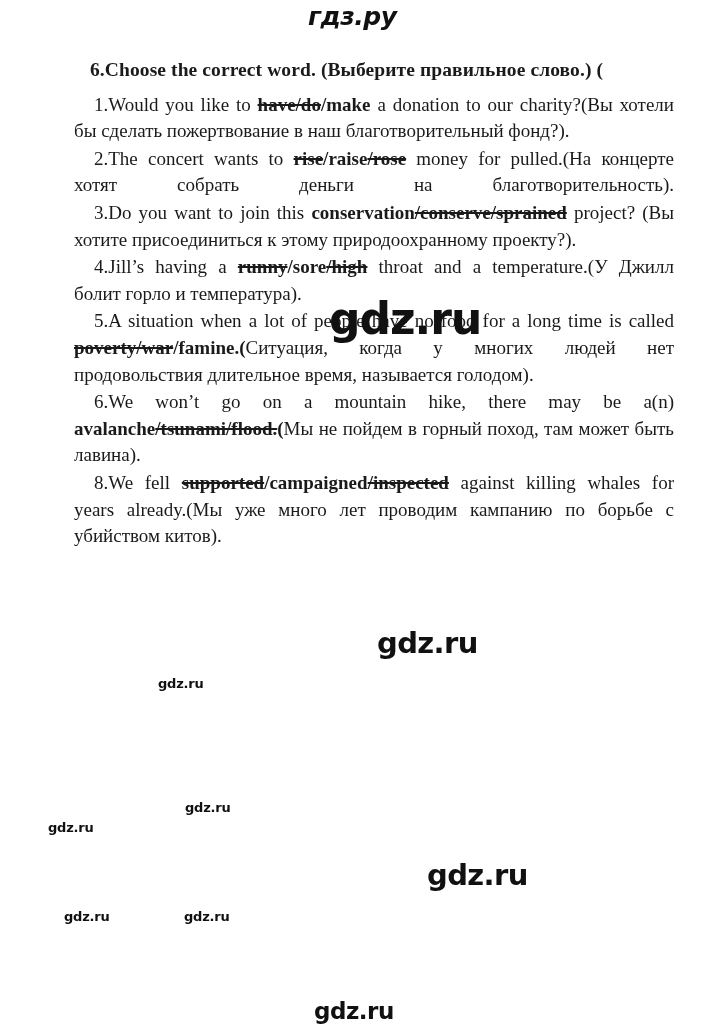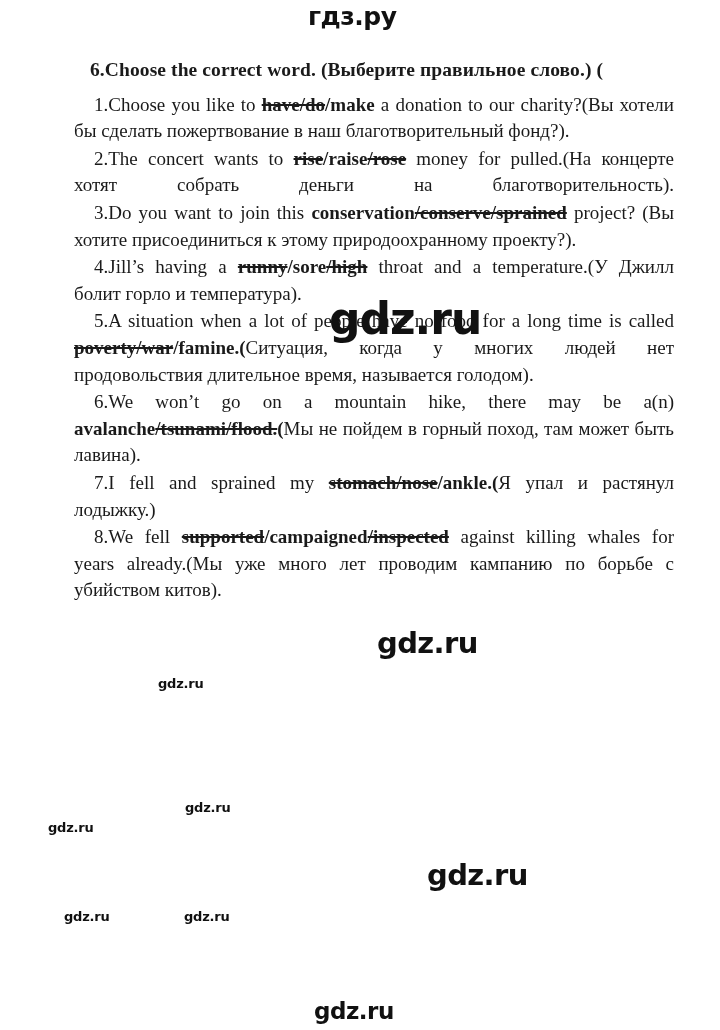--- a/index.html
+++ b/index.html
@@ -17,20 +17,21 @@
     overflow: hidden;
   }
 
   
   .page-header {
     position: absolute;
     top: 0;
     left: 0;
     width: 608px;
     height: 44px;
+    font-style: italic;
   }
   .header-logo {
     position: absolute;
     left: 308px;
     top: 2px;
     font-family: "DejaVu Sans", "Liberation Sans", sans-serif;
     font-weight: bold;
     font-size: 25px;
     letter-spacing: -0.5px;
     color: #111111;
@@ -129,21 +130,21 @@
 
   <p class="task-title">
     <span>6.Choose the correct word.</span>
     <span>(Выберите правильное слово.)</span>
     <span class="trail">(</span>
   </p>
 
   <div class="items">
 
     <p class="item stretch-none">
-      <span class="num">1.</span><span>Choose you like to </span><span class="strike">have/do</span><span class="pick">/</span><span class="pick">make</span><span> a donation to our charity?</span><span class="ru">(Вы хотели бы сделать пожертвование в наш благотворительный фонд?).</span>
+      <span class="num">1.</span><span>Would you like to </span><span class="strike">have/do</span><span class="pick">/</span><span class="pick">make</span><span> a donation to our charity?</span><span class="ru">(Вы хотели бы сделать пожертвование в наш благотворительный фонд?).</span>
     </p>
 
     <p class="item stretch">
       <span class="num">2.</span><span>The concert wants to </span><span class="strike">rise</span><span class="pick">/</span><span class="pick">raise</span><span class="strike">/rose</span><span> money for pulled.</span><span class="ru">(На концерте хотят собрать деньги на благотворительность).</span>
     </p>
 
     <p class="item stretch-none">
       <span class="num">3.</span><span>Do you want to join this </span><span class="pick">conservation</span><span class="strike">/conserve/sprained</span><span> project?</span><span class="ru"> (Вы хотите присоединиться к этому природоохранному проекту?).</span>
     </p>
 
@@ -152,23 +153,20 @@
     </p>
 
     <p class="item stretch-none">
       <span class="num">5.</span><span>A situation when a lot of people have no food for a long time is called </span><span class="strike">poverty/war</span><span class="pick">/</span><span class="pick">famine.(</span><span class="ru">Ситуация, когда у многих людей нет продовольствия длительное время, называется голодом).</span>
     </p>
 
     <p class="item stretch-none">
       <span class="num">6.</span><span>We won’t go on a mountain hike, there may be a(n) </span><span class="pick">avalanche</span><span class="strike">/tsunami/flood.</span><span class="pick">(</span><span class="ru">Мы не пойдем в горный поход, там может быть лавина).</span>
     </p>
 
-    <p class="item stretch">
-      <span class="num">7.</span><span>I fell and sprained my </span><span class="strike">stomach/nose</span><span class="pick">/</span><span class="pick">ankle.(</span><span class="ru">Я упал и растянул лодыжку.)</span>
-    </p>
 
     <p class="item stretch-none">
       <span class="num">8.</span><span>We fell </span><span class="strike">supported</span><span class="pick">/</span><span class="pick">campaigned</span><span class="strike">/inspected</span><span> against killing whales for years already.</span><span class="ru">(Мы уже много лет проводим кампанию по борьбе с убийством китов).</span>
     </p>
 
 
 
   </div>
 </div>
 

